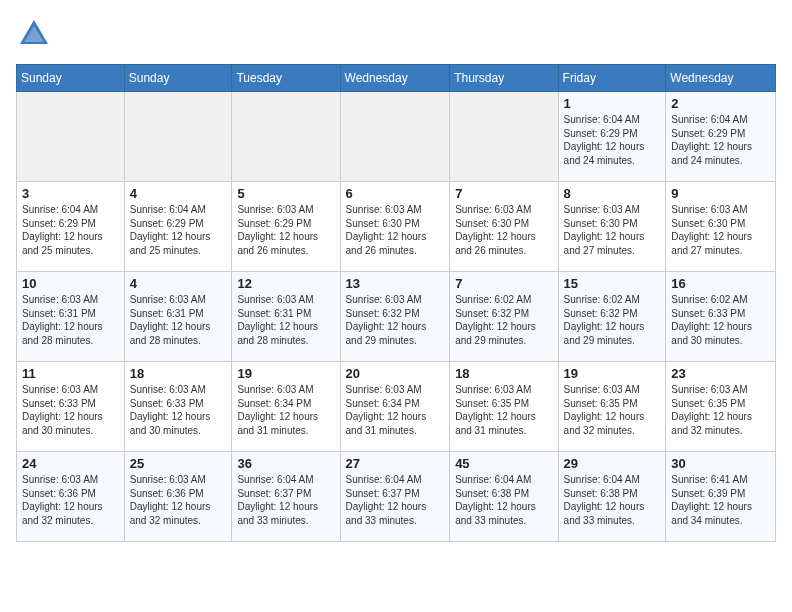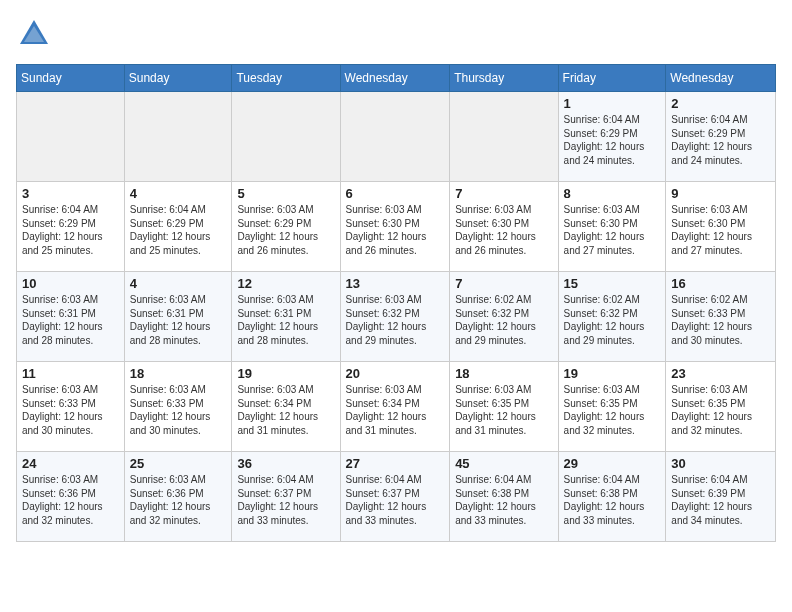--- a/index.html
+++ b/index.html
@@ -312,19 +312,19 @@
 Daylight: 12 hours and 33 minutes.</div>
         </td>
         <td>
           <span class="day-num">29</span>
           <div class="day-info">Sunrise: 6:04 AM
 Sunset: 6:38 PM
 Daylight: 12 hours and 33 minutes.</div>
         </td>
         <td>
           <span class="day-num">30</span>
-          <div class="day-info">Sunrise: 6:04 AM
+          <div class="day-info">Sunrise: 6:41 AM
 Sunset: 6:39 PM
 Daylight: 12 hours and 34 minutes.</div>
         </td>
       </tr>
     </tbody>
 </table>
 
 </body></html>

